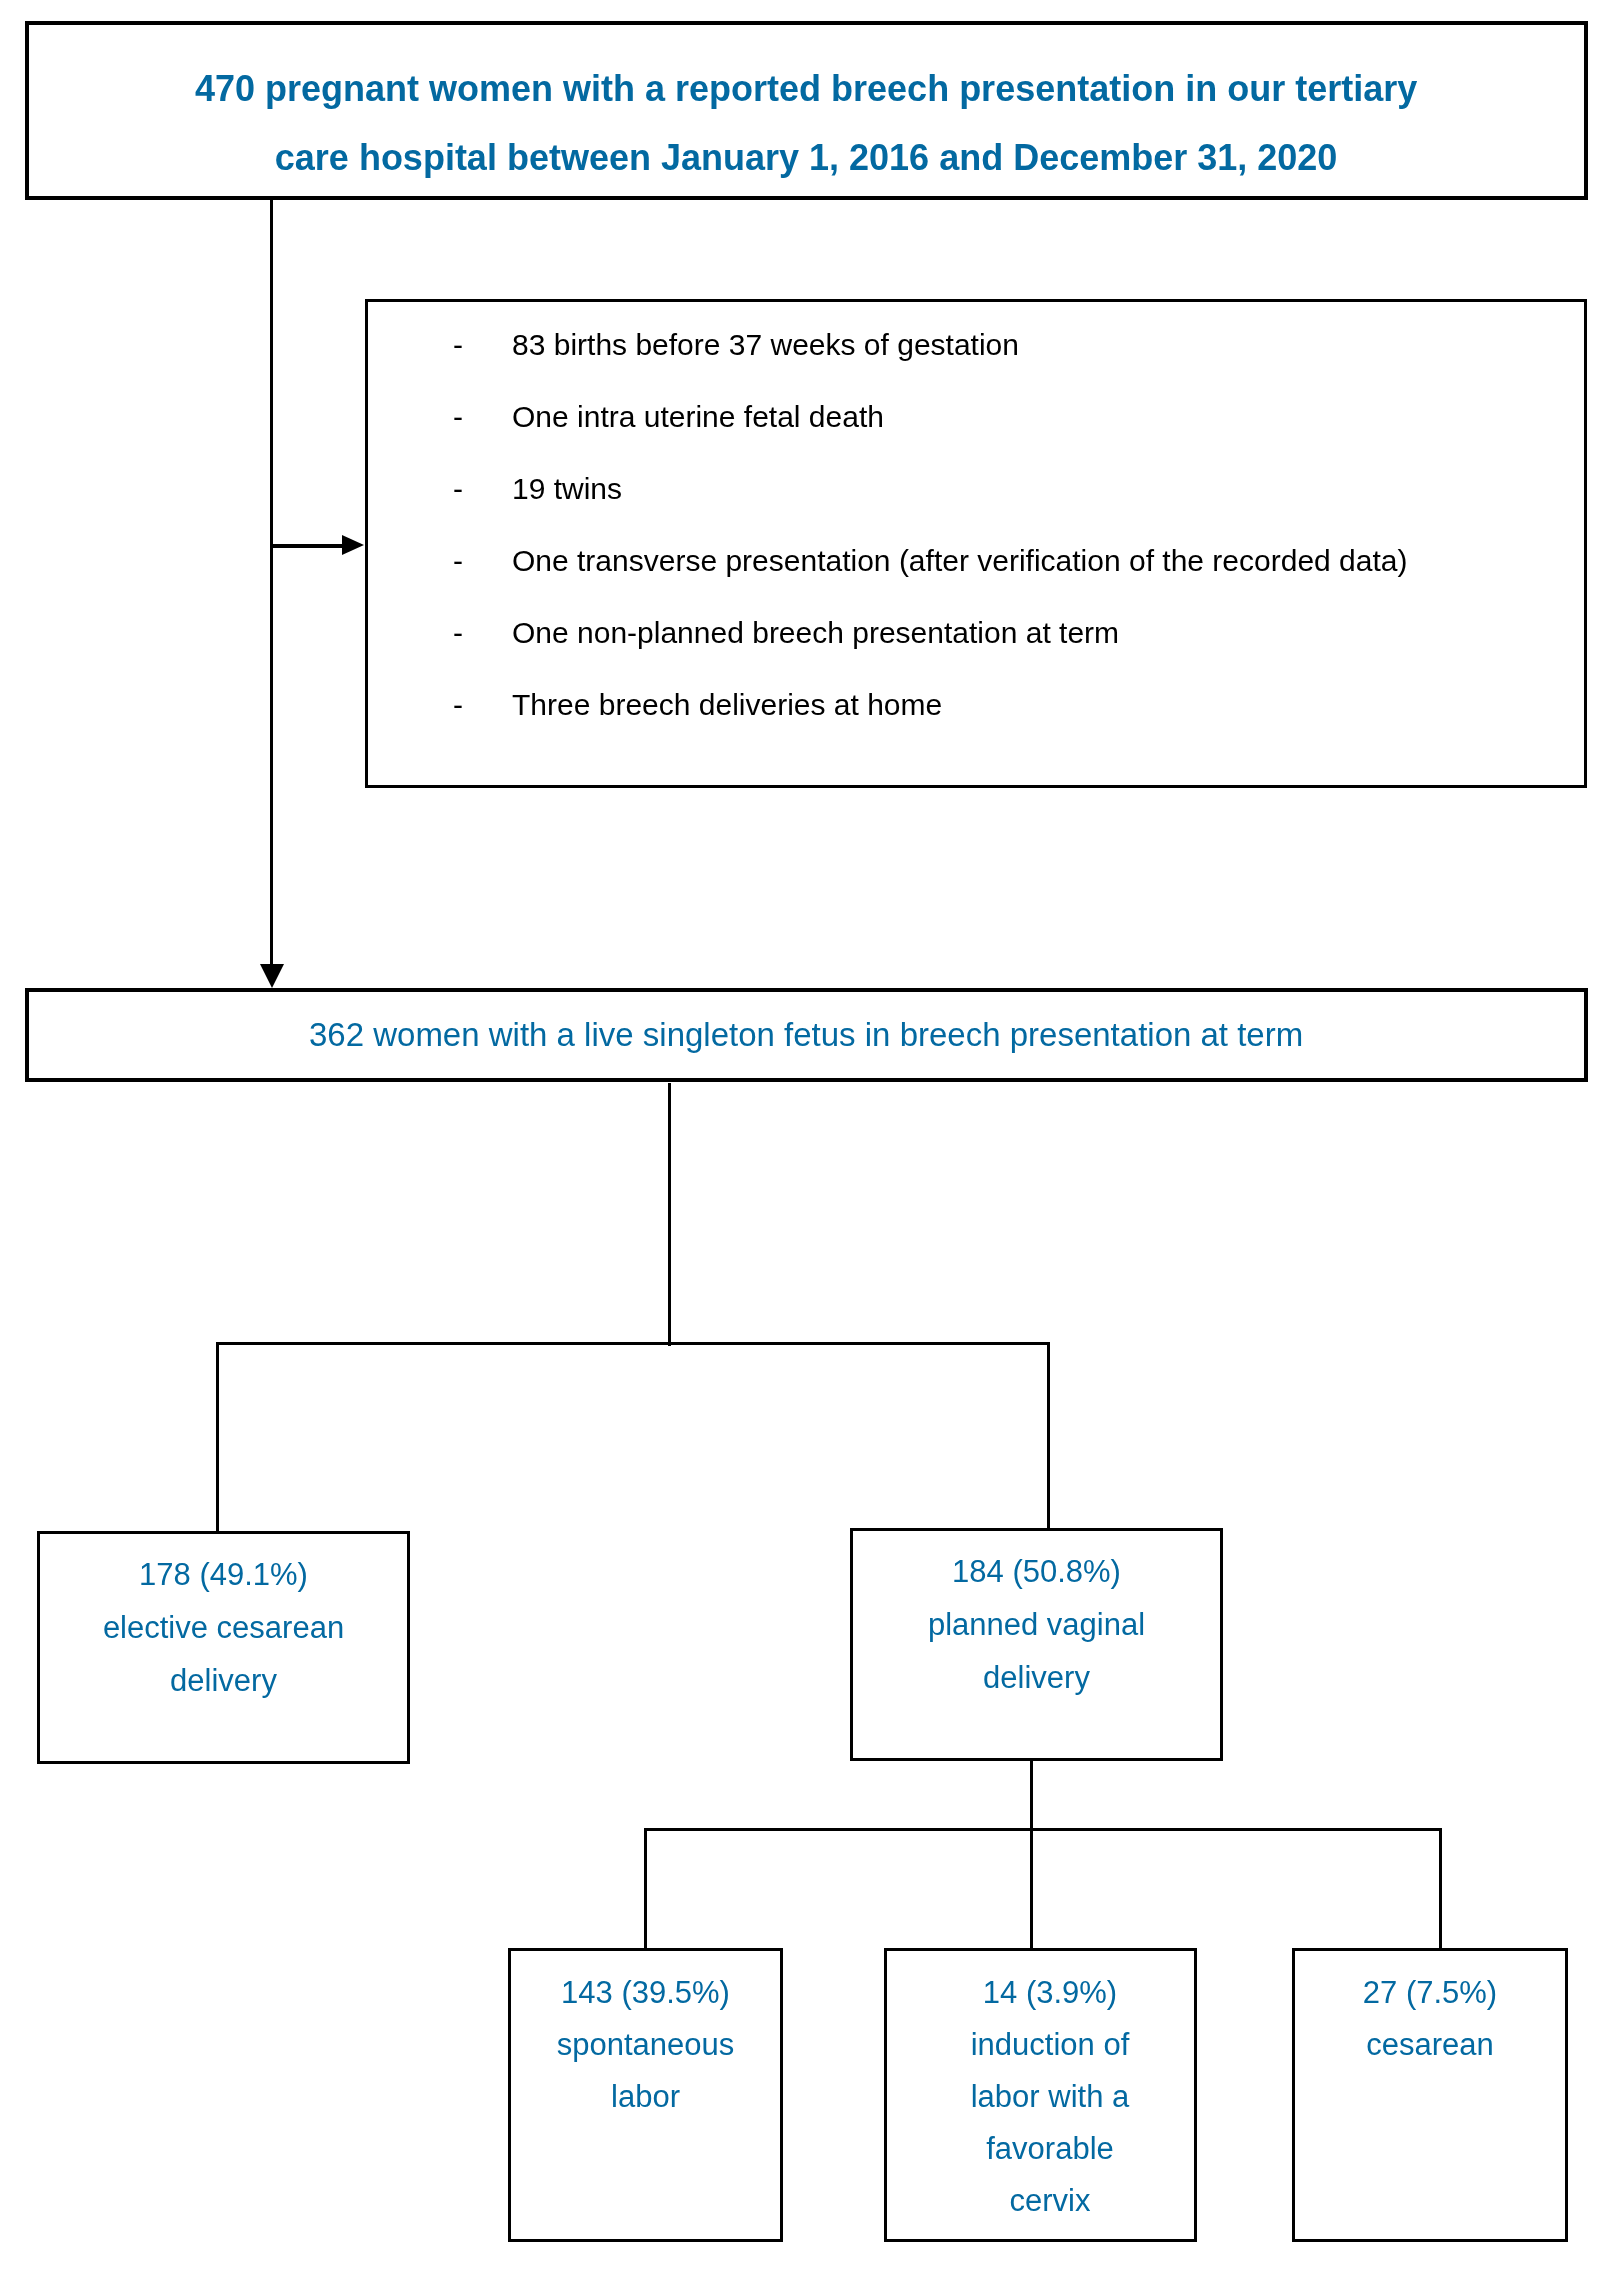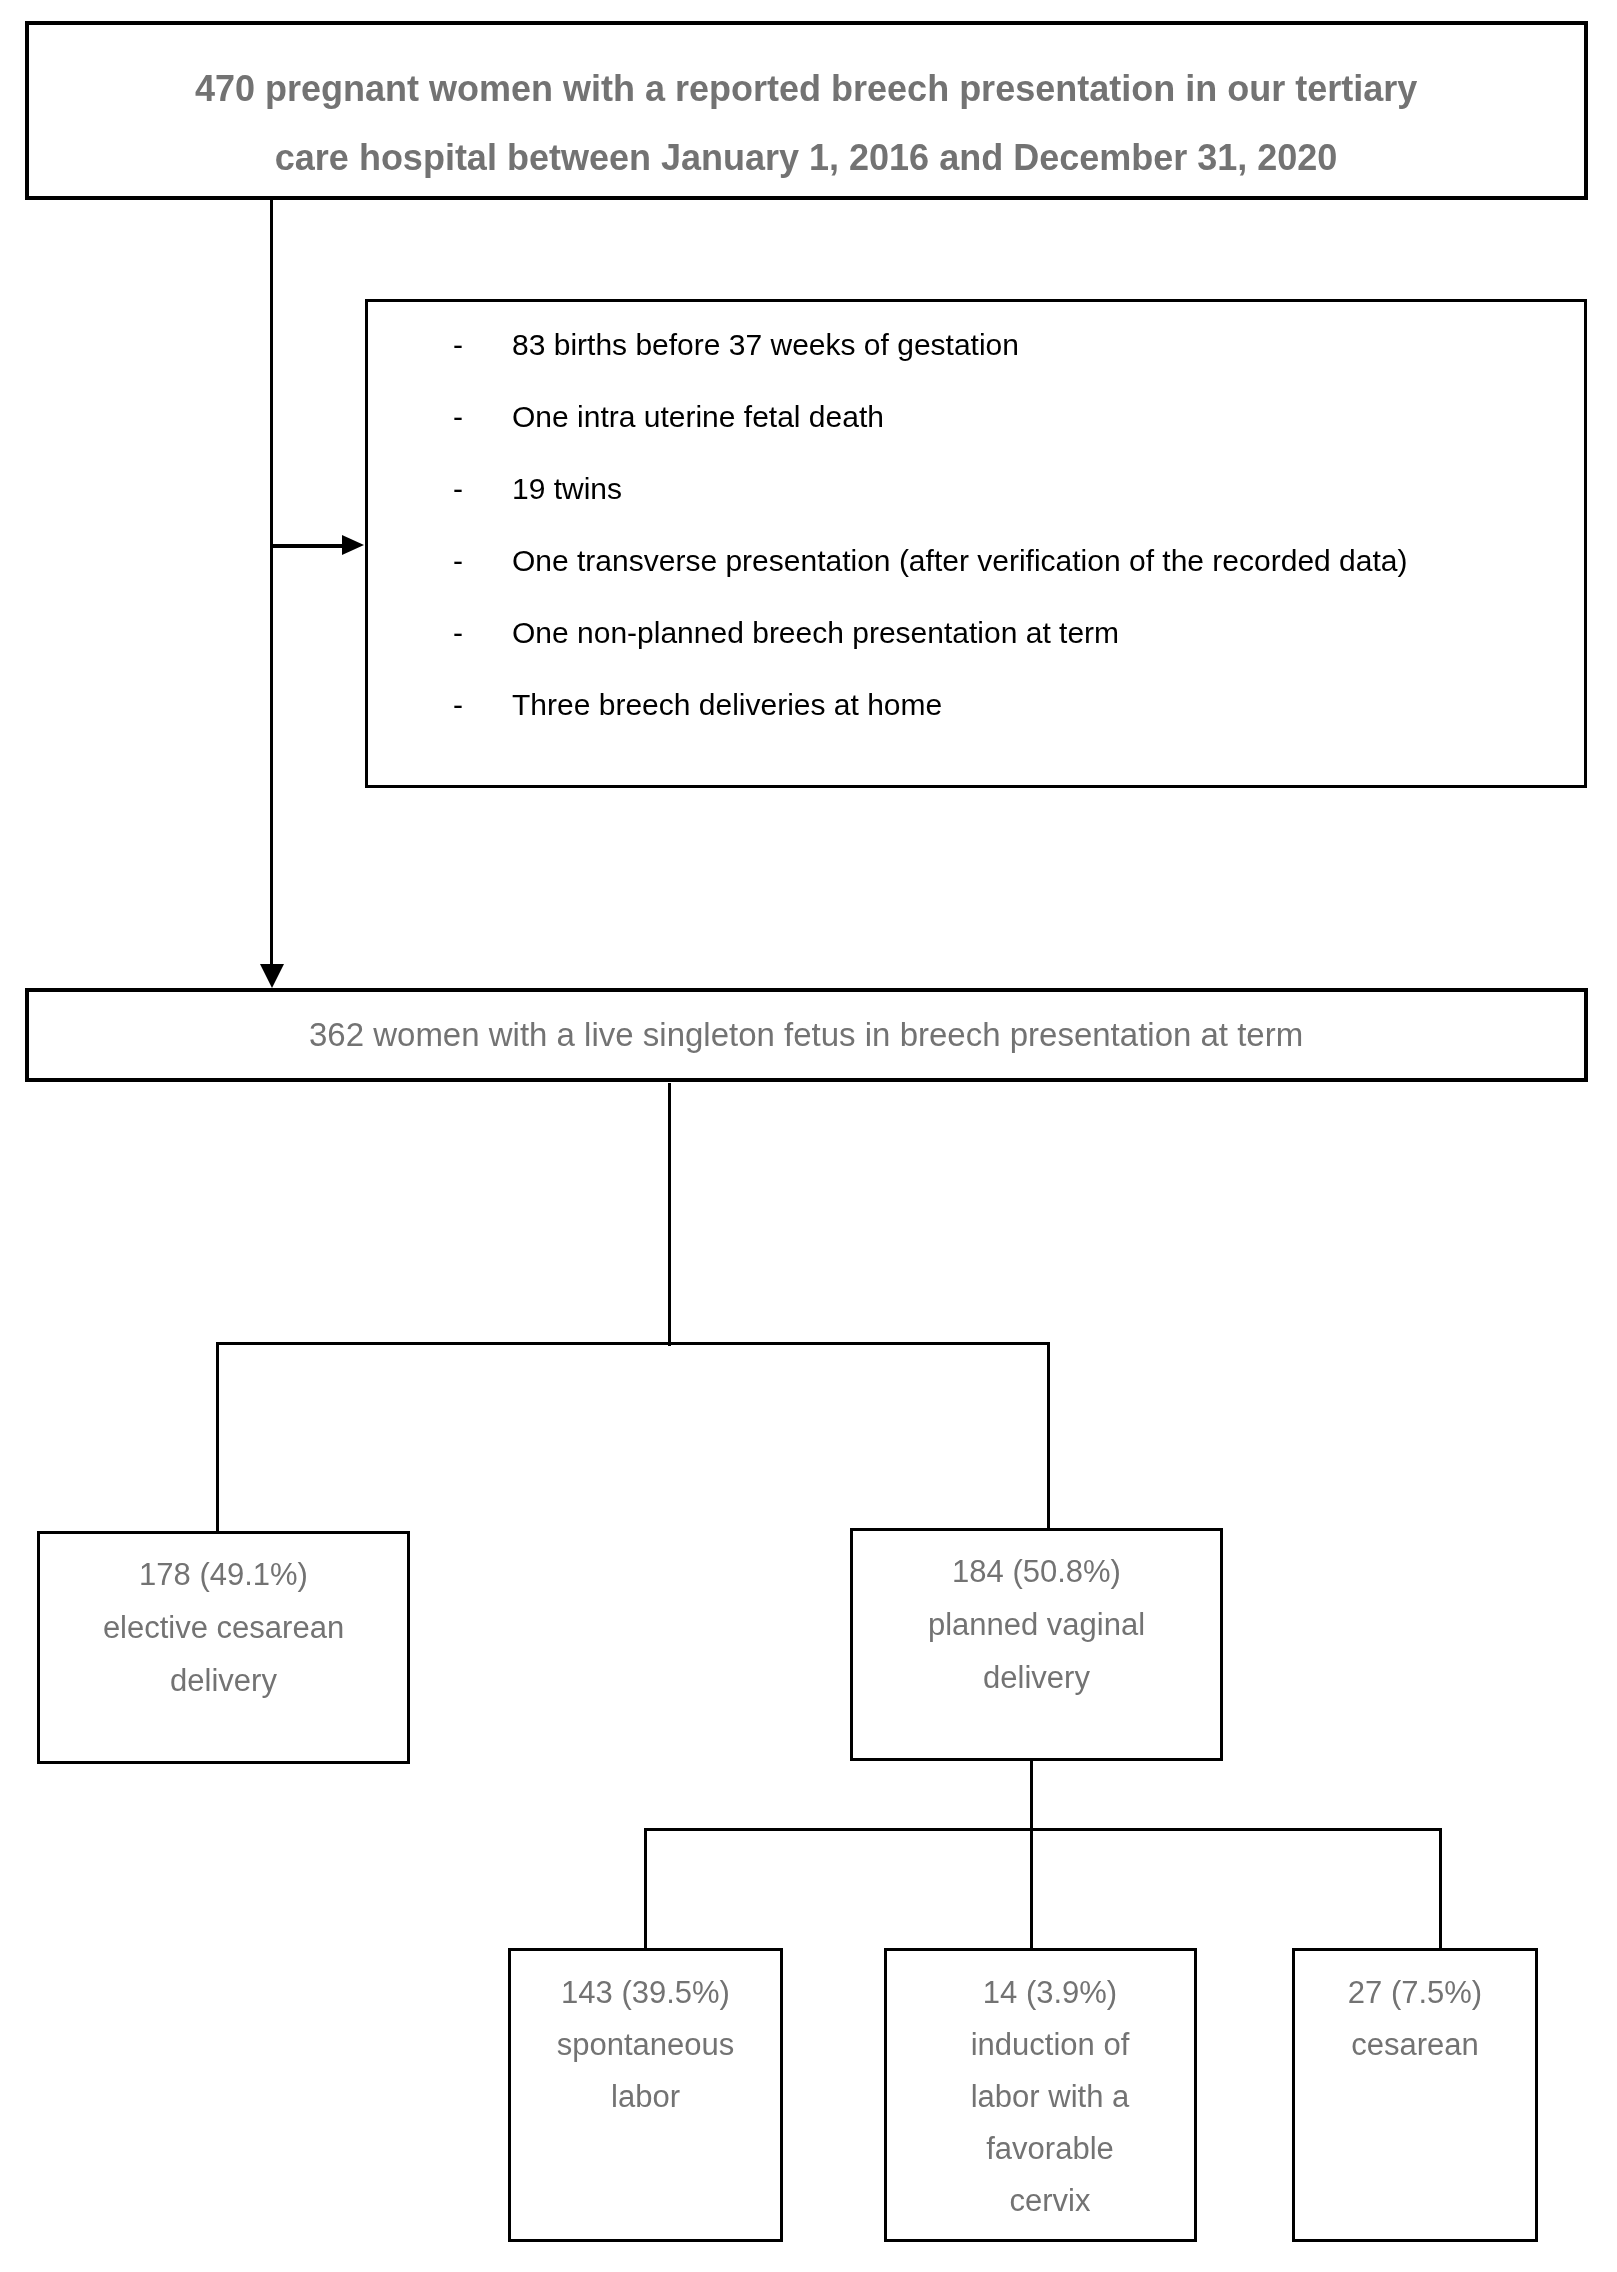--- a/index.html
+++ b/index.html
@@ -42,23 +42,23 @@
   .mid-box { width: 373px; height: 233px; font-size: 31px; padding-top: 14px; }
   .mid-box .tl { line-height: 53px; white-space: nowrap; }
   #cesarean-box { left: 37px;   top: 1531px; }
   #vaginal-box  { left: 850px; top: 1528px; }
 
   
   .leaf-box { height: 294px; top: 1948px; font-size: 31px; padding-top: 16.4px; }
   .leaf-box .tl { line-height: 52px; white-space: nowrap; }
   #spontaneous-box { left: 508px;  width: 275px; }
   #induction-box   { left: 884px; width: 313px; padding-left: 19px; }
-  #ripening-box    { left: 1292px; width: 246px; }
+  #ripening-box    { left: 1292px; width: 276px; }
 
-  .tl { color: #737373; }
+  .tl { color: #0369a1; }
 </style>
 </head>
 <body>
 
 <div id="canvas">
 
   <div class="conn" style="left:270px; top:199px; width:3.3px; height:770px;"></div>
   <div class="conn" style="left:272px; top:544px; width:72px; height:4.1px;"></div>
   <div class="conn" style="left:668px; top:1083px; width:3.3px; height:263px;"></div>
   <div class="conn" style="left:216px; top:1342px; width:834px; height:3.3px;"></div>

